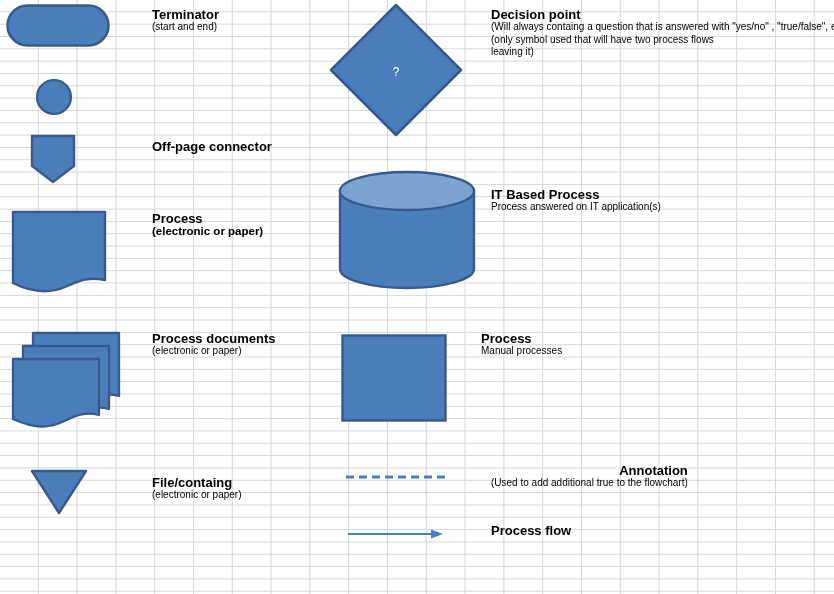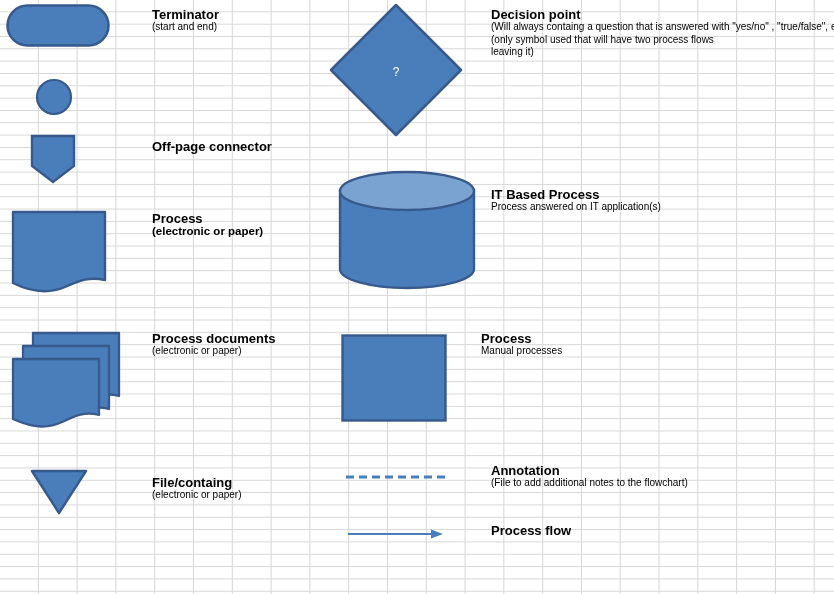--- a/index.html
+++ b/index.html
@@ -153,22 +153,22 @@
   <div class="label" style="left:491px; top:189px;">
     <span class="t">IT Based Process</span>
     <span class="s">Process answered on IT application(s)</span>
   </div>
 
   <div class="label" style="left:481px; top:333px;">
     <span class="t">Process</span>
     <span class="s">Manual processes</span>
   </div>
 
-  <div class="label" style="left:491px; top:465px;">
+  <div class="label" style="left:491px; top:465px;text-align:right;">
     <span class="t">Annotation</span>
-    <span class="s">(File to add additional notes to the flowchart)</span>
+    <span class="s">(Used to add additional true to the flowchart)</span>
   </div>
 
   <div class="label" style="left:491px; top:525px;">
     <span class="t">Process flow</span>
   </div>
 
 </div>
 
 </body></html>

